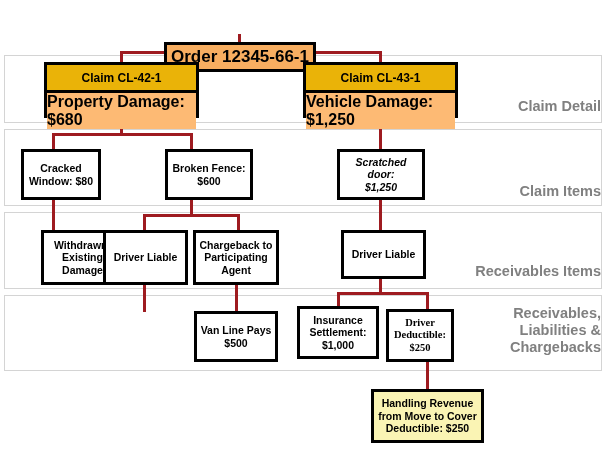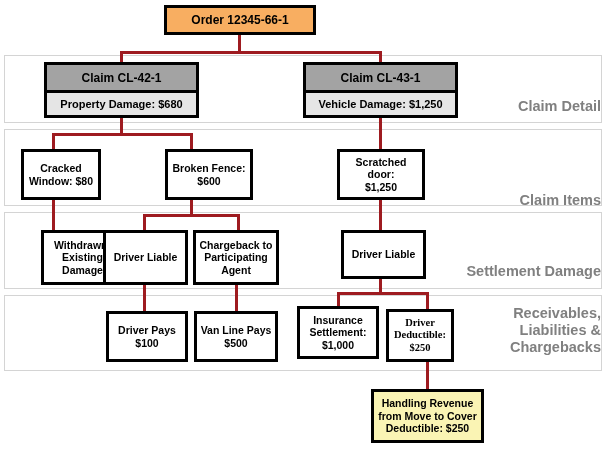--- a/index.html
+++ b/index.html
@@ -55,71 +55,72 @@
     text-align:center;
     font-size:10.5px;
     font-weight:bold;
     line-height:12.5px;
     color:#000000;
     white-space:pre-line;
     padding:0 2px;
   }
   .node.order{
     background:#F8AE61;
-    font-size:12px;
+    font-size:17px;
+    margin-top:37px;
   }
   .node.yellow{
     background:#FAF4B4;
     font-size:10.5px;
   }
 
   
   .claim{
     position:absolute;
     box-sizing:border-box;
     border:3px solid #000000;
     background:#ffffff;
     display:flex;
     flex-direction:column;
   }
   .claim-head{
     flex:0 0 25px;
-    background:#a3a3a3;
+    background:#eab308;
     border-bottom:3px solid #000000;
     display:flex;
     align-items:center;
     justify-content:center;
     font-size:12px;
     font-weight:bold;
     color:#000;
   }
   .claim-body{
     flex:1 1 auto;
-    background:#e5e5e5;
+    background:#fdba74;
     display:flex;
     align-items:center;
     justify-content:center;
-    font-size:11px;
+    font-size:16px;
     font-weight:bold;
     color:#000;
   }
 </style>
 </head>
 <body>
 
 <div id="stage">
 
   <div class="lane" style="top:55px;height:68px;"></div>
   <div class="lane" style="top:129px;height:77px;"></div>
   <div class="lane" style="top:212px;height:77px;"></div>
   <div class="lane" style="top:295px;height:76px;"></div>
 
   <div class="lane-label" style="left:462px;top:98px;width:139px;">Claim Detail</div>
-  <div class="lane-label" style="left:462px;top:192px;width:139px;">Claim Items</div>
-  <div class="lane-label" style="left:462px;top:263px;width:139px;">Settlement Damage</div>
+  <div class="lane-label" style="left:462px;top:183px;width:139px;">Claim Items</div>
+  <div class="lane-label" style="left:462px;top:263px;width:139px;">Receivables Items</div>
   <div class="lane-label" style="left:462px;top:305px;width:139px;">Receivables,
 Liabilities &amp;
 Chargebacks</div>
 
   <div class="conn vline" style="left:238px;top:34px;height:20px;"></div>
   <div class="conn hline" style="left:120px;top:51px;width:262px;"></div>
   <div class="conn vline" style="left:120px;top:51px;height:13px;"></div>
   <div class="conn vline" style="left:379px;top:51px;height:13px;"></div>
 
   <div class="conn vline" style="left:120px;top:118px;height:18px;"></div>
@@ -160,37 +161,35 @@
     <div class="claim-head">Claim CL-43-1</div>
     <div class="claim-body">Vehicle Damage: $1,250</div>
   </div>
 
   <div class="node" style="left:21px;top:149px;width:80px;height:51px;">Cracked
 Window: $80</div>
 
   <div class="node" style="left:165px;top:149px;width:88px;height:51px;">Broken Fence:
 $600</div>
 
-  <div class="node" style="left:337px;top:149px;width:88px;height:51px;">Scratched door:
+  <div class="node" style="left:337px;top:149px;width:88px;height:51px;font-style:italic;">Scratched door:
 $1,250</div>
 
   <div class="node" style="left:13px;top:230px;width:83px;height:55px;margin-left:28px;">Withdrawn:
 Existing
 Damage</div>
 
   <div class="node" style="left:103px;top:230px;width:85px;height:55px;">Driver Liable</div>
 
   <div class="node" style="left:193px;top:230px;width:86px;height:55px;">Chargeback to
 Participating
 Agent</div>
 
   <div class="node" style="left:341px;top:230px;width:85px;height:49px;">Driver Liable</div>
 
-  <div class="node" style="left:106px;top:311px;width:82px;height:51px;">Driver Pays
-$100</div>
 
   <div class="node" style="left:194px;top:311px;width:84px;height:51px;">Van Line Pays
 $500</div>
 
   <div class="node" style="left:297px;top:306px;width:82px;height:53px;">Insurance
 Settlement:
 $1,000</div>
 
   <div class="node" style="left:386px;top:309px;width:68px;height:53px;font-family:Liberation Serif, serif;">Driver
 Deductible:

